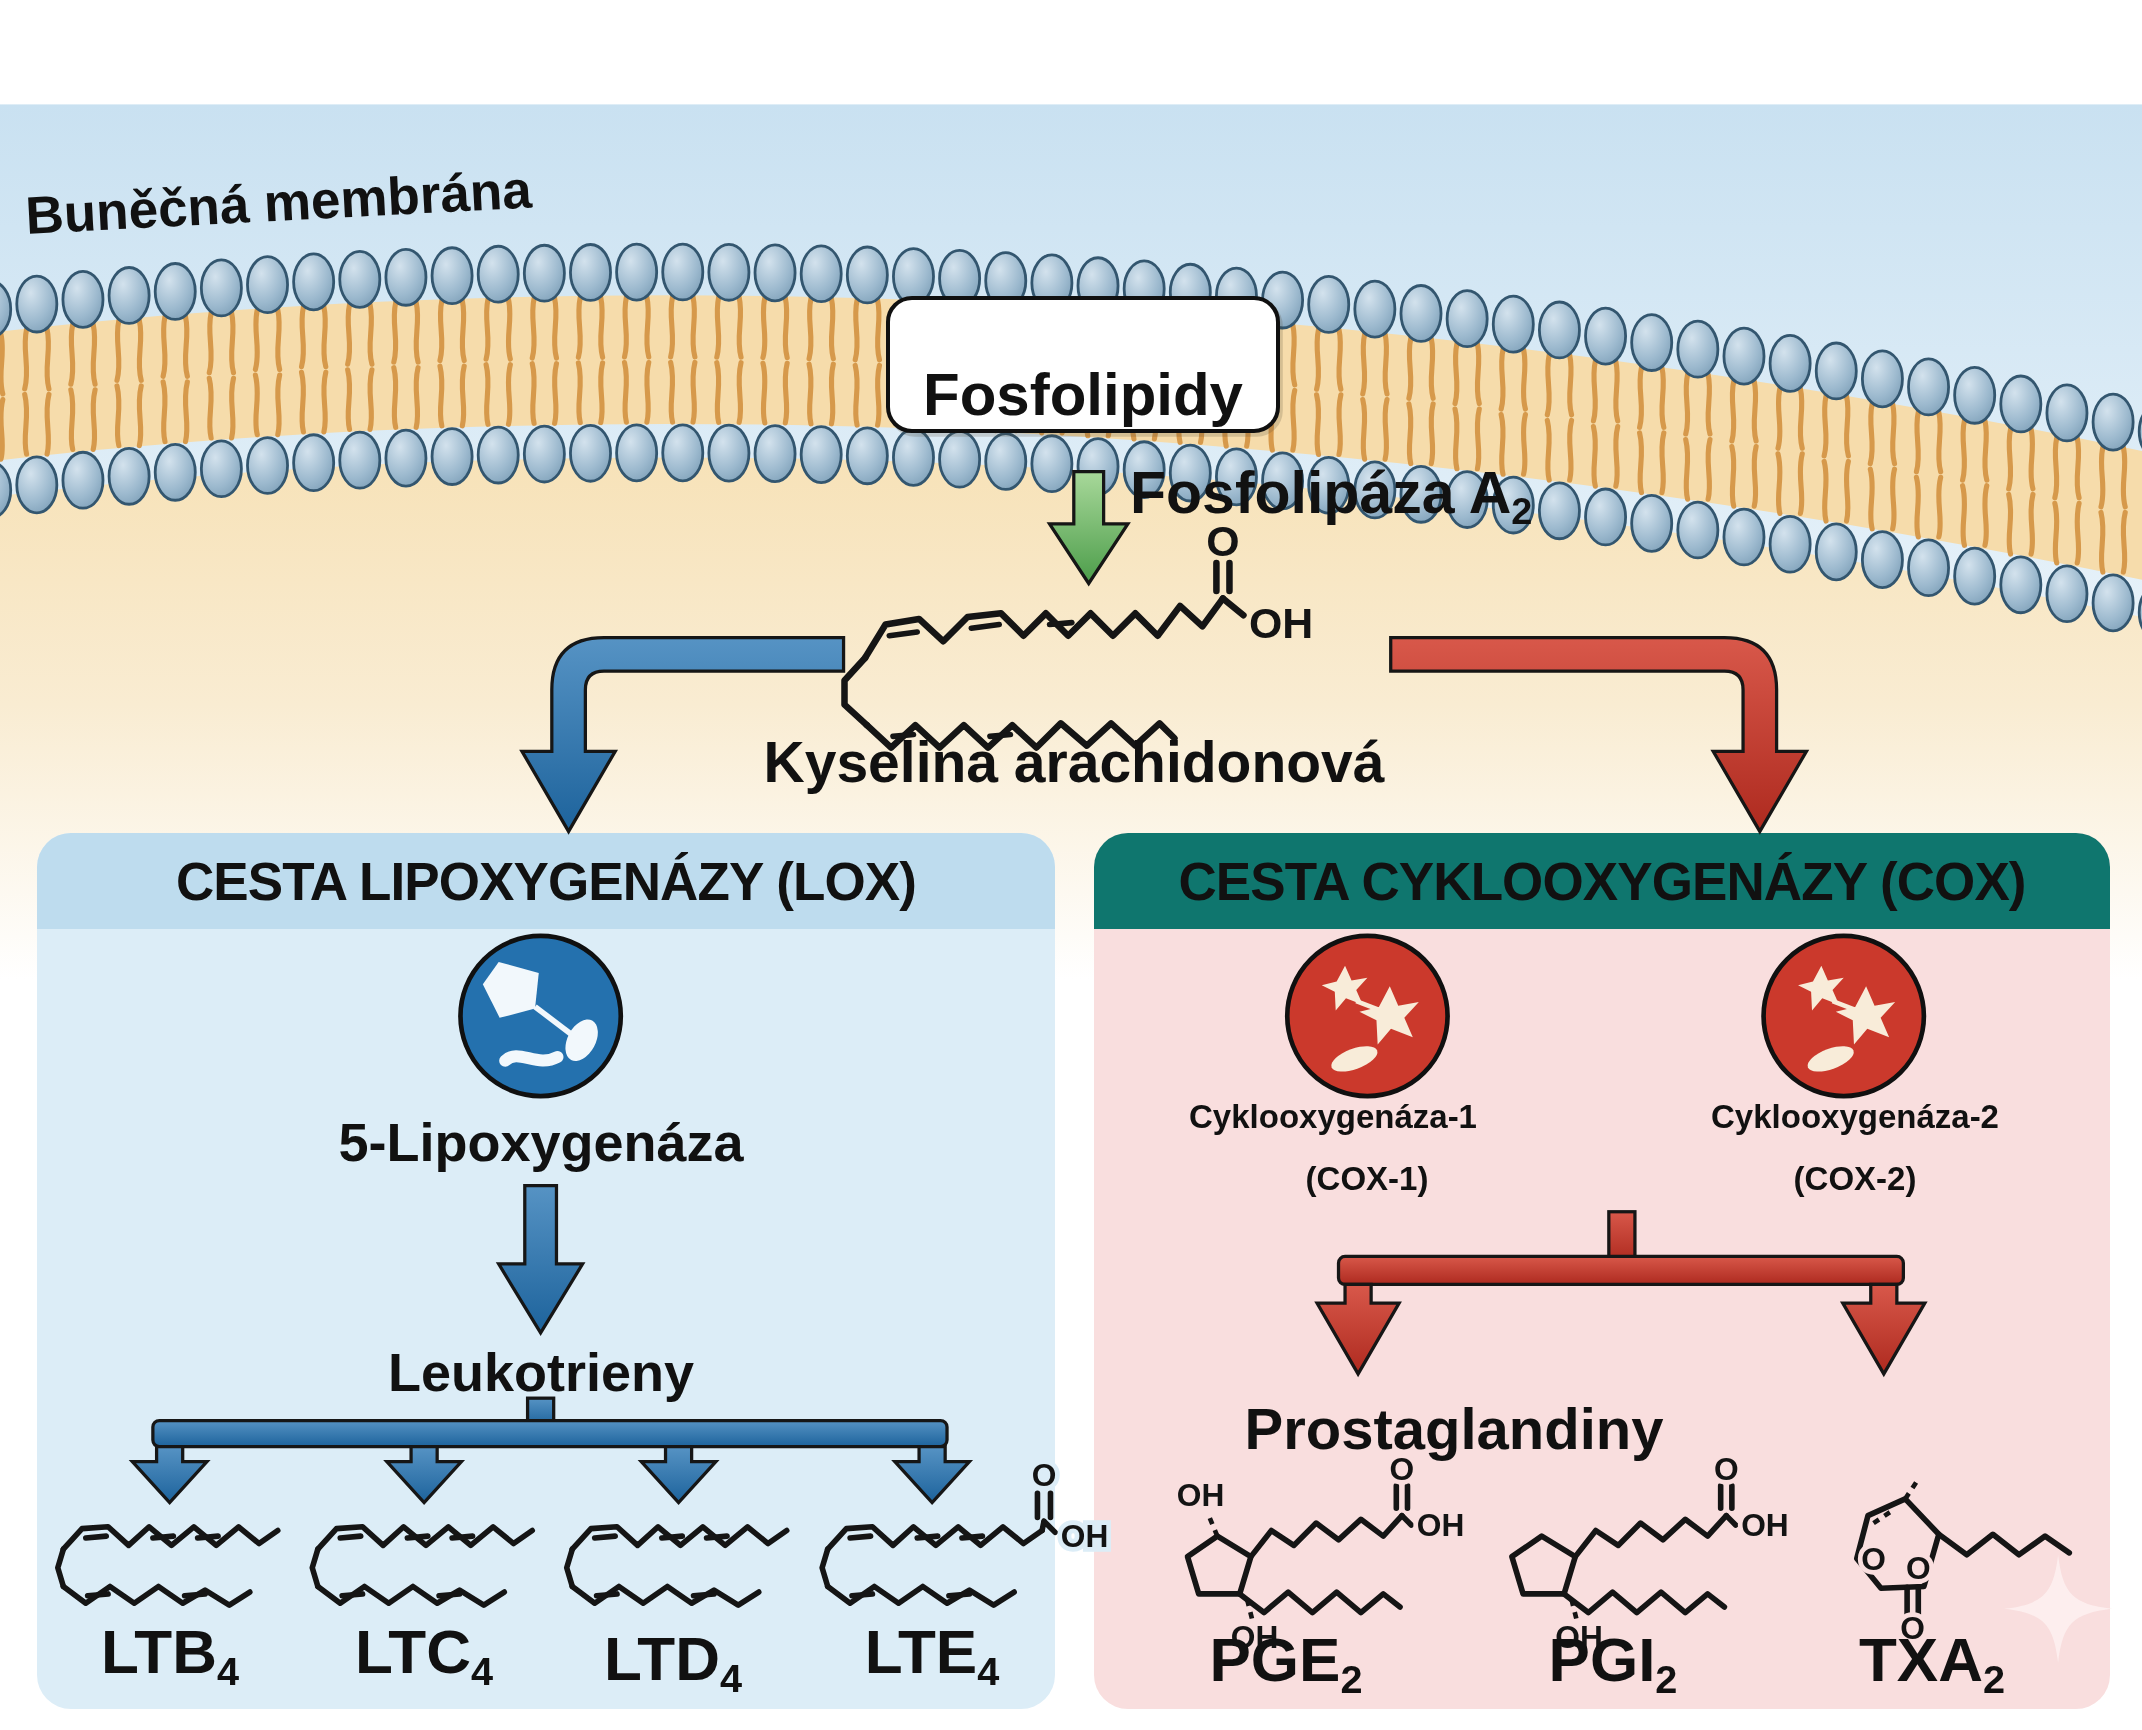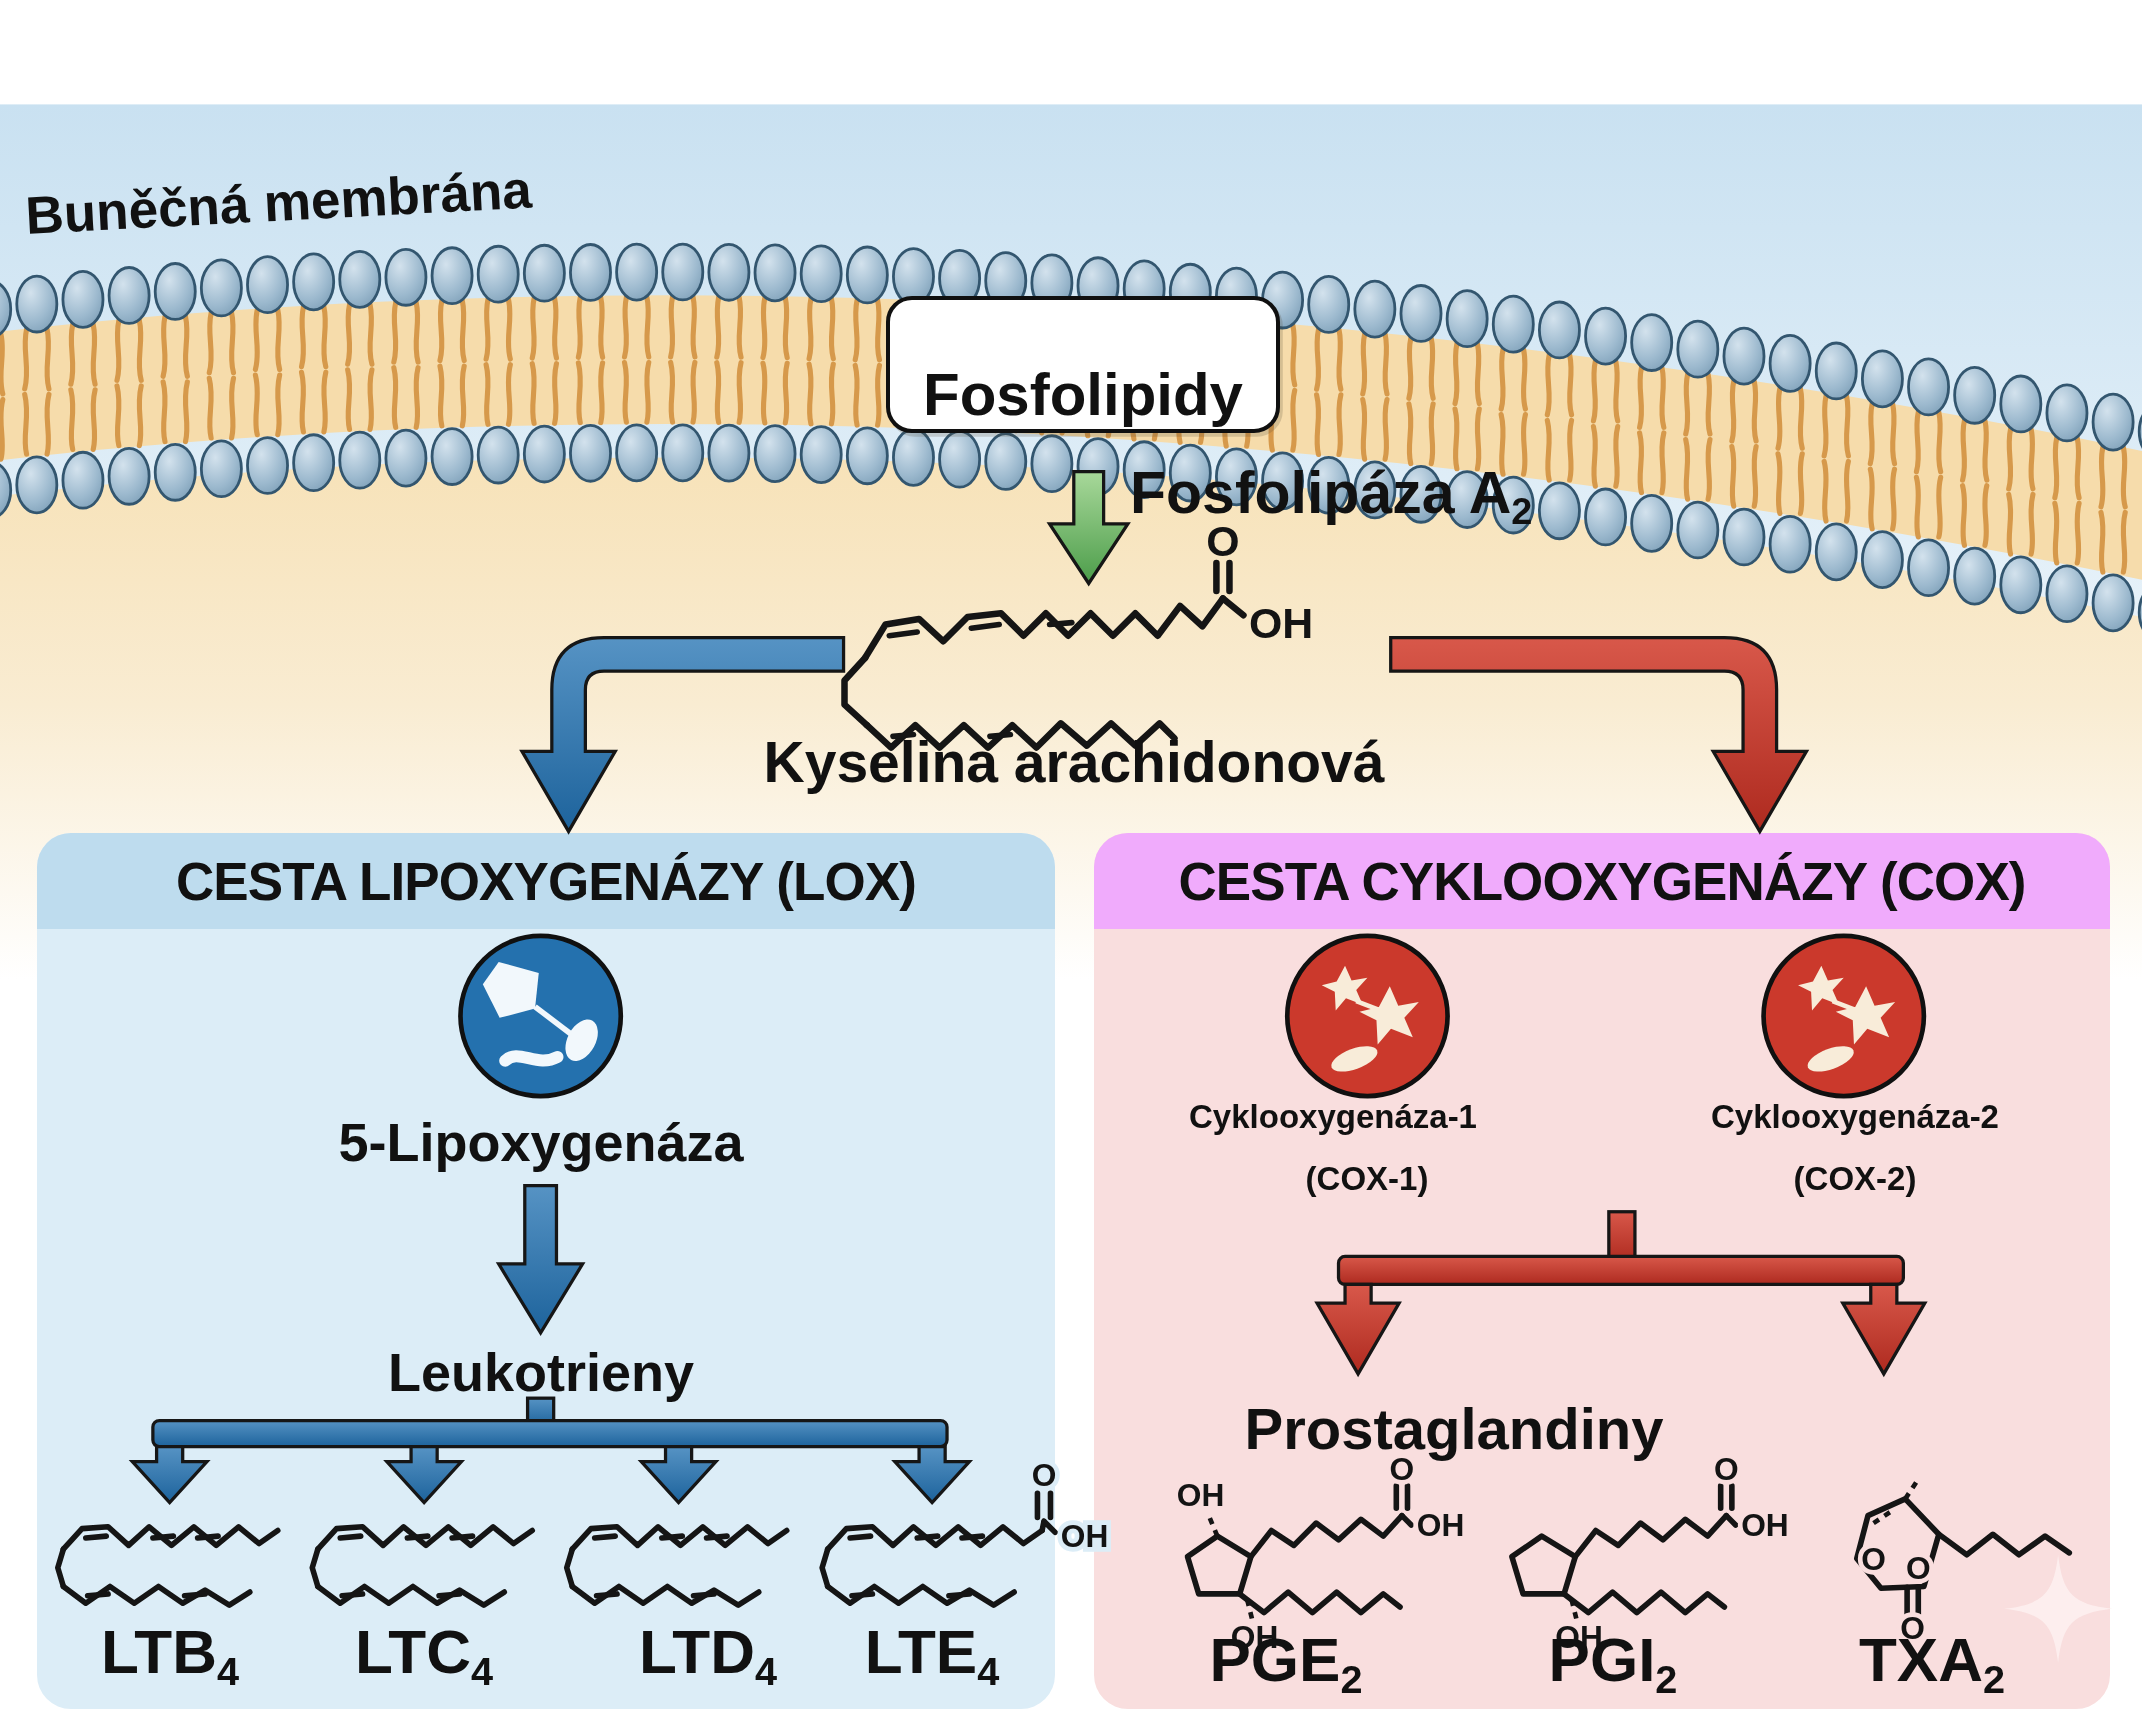--- a/index.html
+++ b/index.html
@@ -6,21 +6,21 @@
   .canvas{position:relative;width:2142px;height:1730px;overflow:hidden;background:#ffffff;
           font-family:"Liberation Sans",sans-serif;color:#111;}
   svg.layer{position:absolute;left:0;top:0;width:2142px;height:1730px;pointer-events:none;}
   #bg{z-index:1;} #fg{z-index:3;}
   .box{position:absolute;top:833px;height:876px;border-radius:34px;z-index:2;}
   .box .hdr{height:96px;border-radius:34px 34px 0 0;display:flex;align-items:center;justify-content:center;
             font-size:53px;font-weight:700;letter-spacing:-0.9px;}
   .box.lox{left:37px;width:1018px;background:#dcedf7;}
   .box.lox .hdr{background:#bedcee;}
   .box.cox{left:1094px;width:1016px;background:#f9dede;}
-  .box.cox .hdr{background:#f0abfc;}
+  .box.cox .hdr{background:#0f766e;}
   .txt{position:absolute;white-space:nowrap;z-index:4;font-weight:700;}
   .c{transform:translateX(-50%);}
   .title{left:0;right:0;top:20.5px;text-align:center;font-size:90px;font-weight:900;letter-spacing:-2.8px;z-index:4;}
   .mem-label{left:24px;top:185px;font-size:53px;transform:rotate(-3deg);transform-origin:left top;}
   .phos{position:absolute;left:886px;top:296px;width:386px;height:129px;background:#fff;border:4.7px solid #101010;
         border-radius:26px;display:flex;align-items:flex-end;justify-content:center;font-size:60px;font-weight:700;
         z-index:4;box-shadow:2.8px 3.7px 0 rgba(80,70,50,.2);}
   .pla2{left:1130px;top:459px;font-size:59px;}
   .kys{left:1074px;top:729px;font-size:57px;}
   .enz{font-size:54px;}
@@ -512,21 +512,21 @@
 
   <div class="txt enz2 c" style="left:1333px;top:1098px;">Cyklooxygenáza-1</div>
   <div class="txt enz2 c" style="left:1333px;top:1160px;margin-left:34px;">(COX-1)</div>
   <div class="txt enz2 c" style="left:1855px;top:1098px;">Cyklooxygenáza-2</div>
   <div class="txt enz2 c" style="left:1855px;top:1160px;">(COX-2)</div>
 
   <div class="txt branch c" style="left:1454px;top:1395px;">Prostaglandiny</div>
 
   <div class="txt prod c" style="left:170px;"><span>LTB</span><span class="sb">4</span></div>
   <div class="txt prod c" style="left:424px;"><span>LTC</span><span class="sb">4</span></div>
-  <div class="txt prod c" style="left:708px;"><span>LTD</span><span class="sb">4</span></div>
+  <div class="txt prod c" style="left:673px;margin-top:7px;"><span>LTD</span><span class="sb">4</span></div>
   <div class="txt prod c" style="left:932px;"><span>LTE</span><span class="sb">4</span></div>
 
   <div class="txt prod2 c" style="left:1286px;"><span>PGE</span><span class="sb">2</span></div>
   <div class="txt prod2 c" style="left:1613px;"><span>PGI</span><span class="sb">2</span></div>
   <div class="txt prod2 c" style="left:1932px;"><span>TXA</span><span class="sb">2</span></div>
 
 </div>
 
 
 </body></html>

